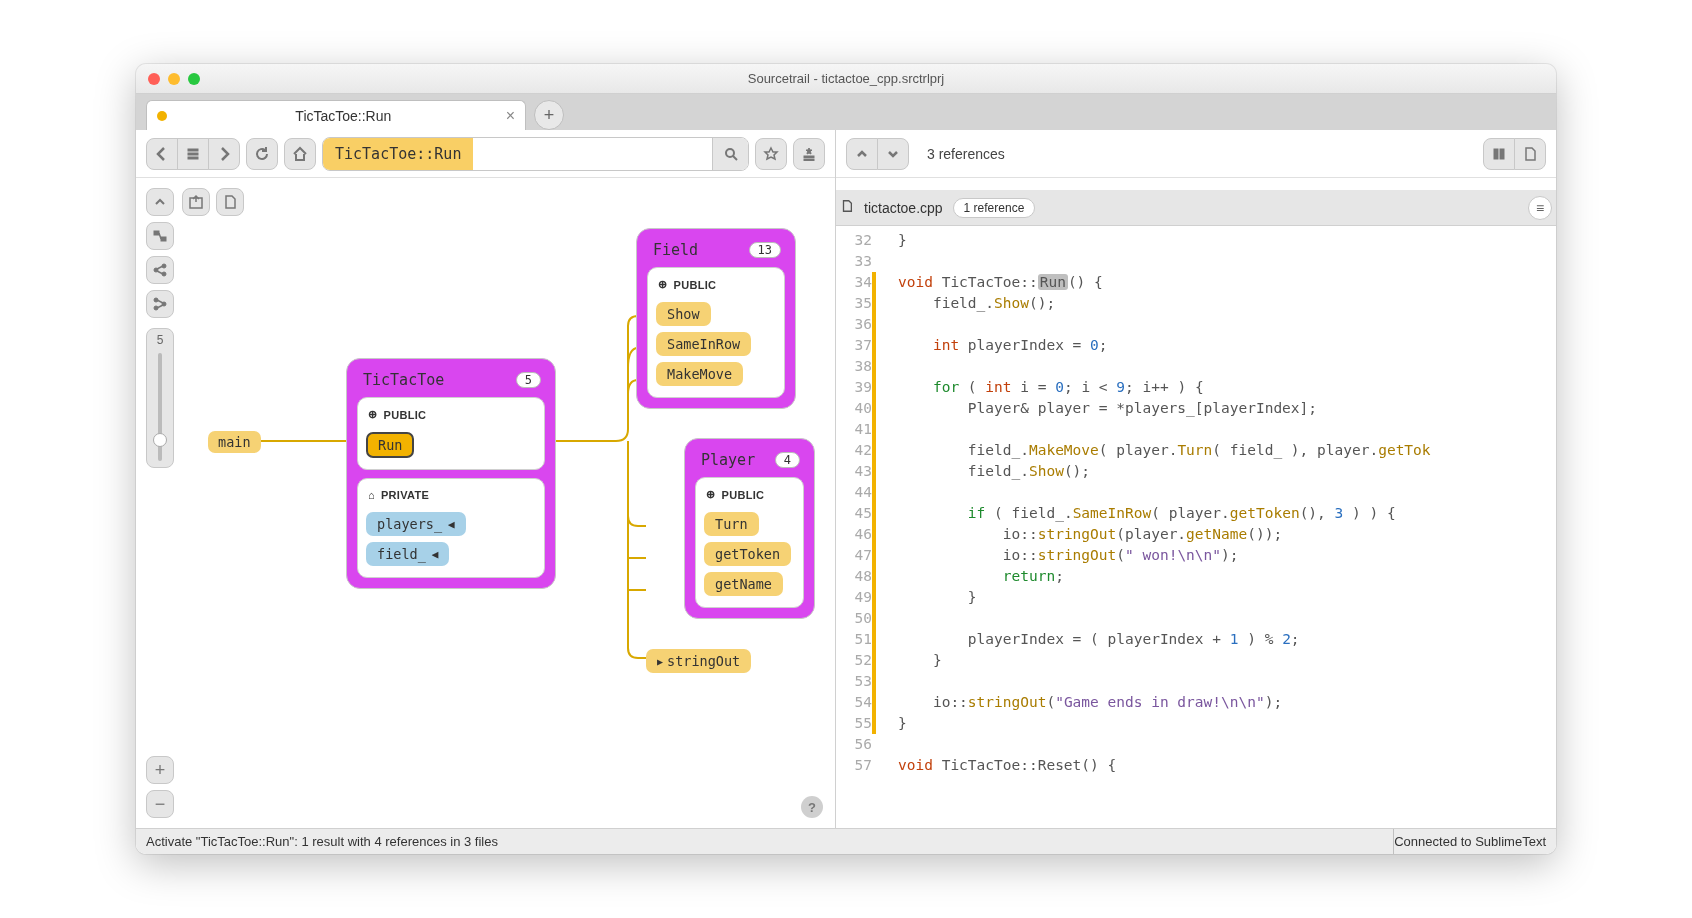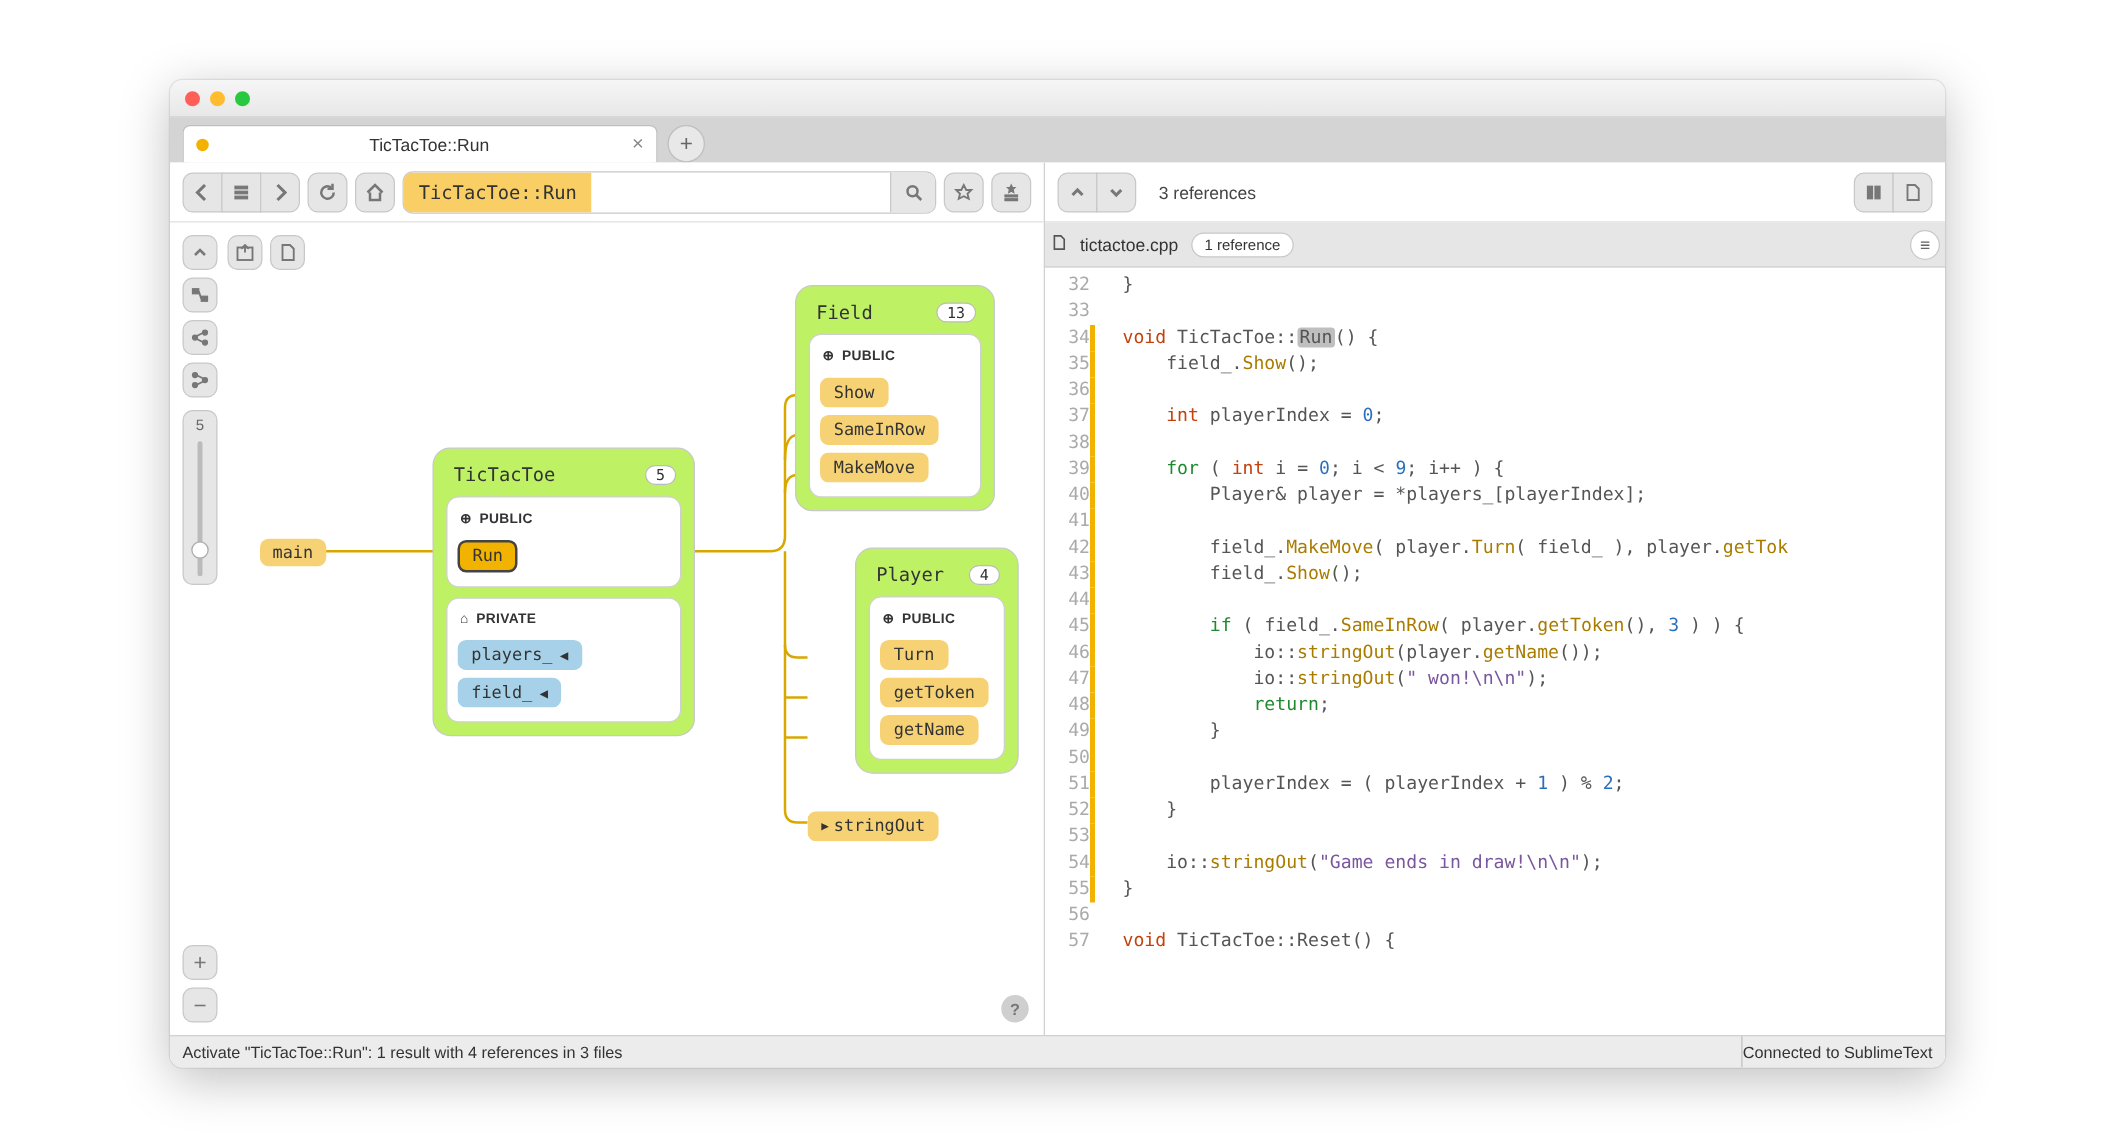--- a/index.html
+++ b/index.html
@@ -157,21 +157,21 @@
 .helpbtn{
   position:absolute; right:12px; bottom:10px;
   width:22px; height:22px; border-radius:50%; background:#cfcfcf; color:#777;
   display:flex; align-items:center; justify-content:center; font-size:13px; font-weight:bold;
 }
 
 
 .graph{ position:absolute; inset:0; }
 .node{
   position:absolute;
-  background:#bef264;
+  background:#d946ef;
   border:1px solid #c8c8c8;
   border-radius:14px;
   padding:10px;
 }
 .node .nhead{
   display:flex; align-items:center;
   font-family: ui-monospace, SFMono-Regular, Menlo, monospace;
   font-size:15px;
   padding:2px 4px 8px 6px;
 }
@@ -245,20 +245,21 @@
 }
 .rtoolbar .txt{ margin-left:12px; color:#444;}
 .filebar{
   height:36px;
   background:#e6e6e6;
   display:flex;
   align-items:center;
   padding:0 4px;
   gap:10px;
   border-bottom:1px solid #d0d0d0;
+  margin-top:12px;
 }
 .refchip{
   background:#fff;
   border:1px solid #c8c8c8;
   border-radius:12px;
   padding:2px 10px;
   font-size:12px;
 }
 .filebar .spacer{ flex:1; }
 .hamb{
@@ -317,20 +318,21 @@
 <body>
 
 <div class="window">
 
   <div class="titlebar">
     <div class="traffic">
       <div class="dot red"></div>
       <div class="dot yellow"></div>
       <div class="dot green"></div>
     </div>
+    <div class="titletext">Sourcetrail - tictactoe_cpp.srctrlprj</div>
   </div>
 
   <div class="tabstrip">
     <div class="tab">
       <span class="tabdot"></span>
       <span class="tabtext">TicTacToe::Run</span>
       <span class="tabclose">×</span>
     </div>
     <div class="tabadd">+</div>
   </div>

